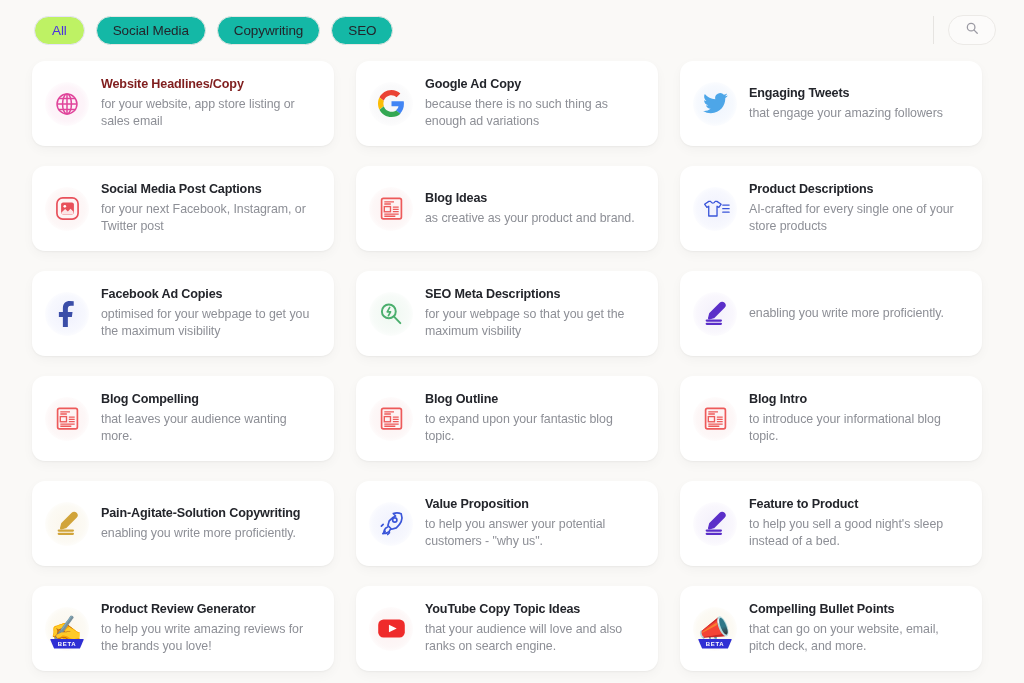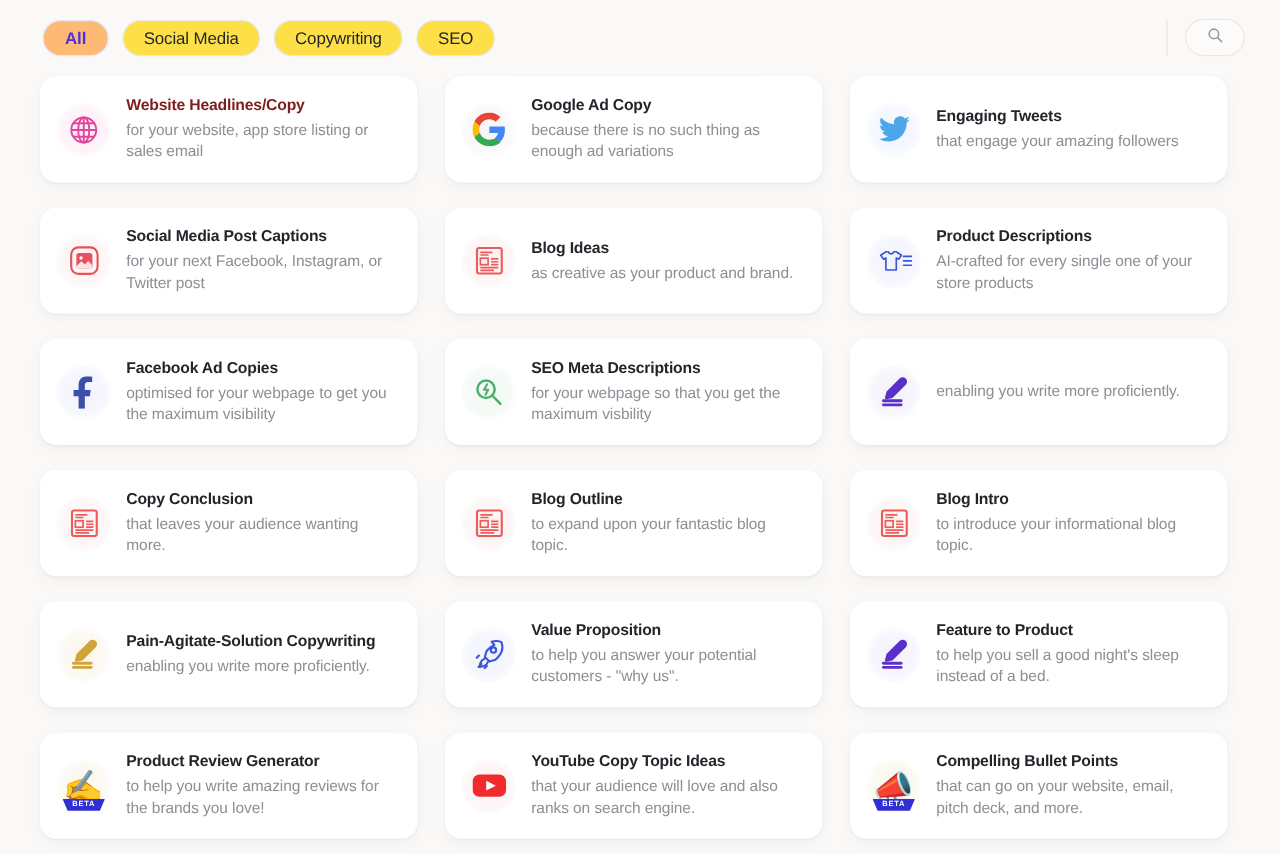--- a/index.html
+++ b/index.html
@@ -34,38 +34,38 @@
   .pill-row {
     display: flex;
     align-items: center;
     gap: 11px;
   }
 
   .pill {
     height: 29px;
     padding: 5px 16px;
     border-radius: 999px;
-    background: #fde047;
+    background: #14b8a6;
     border: 1px solid #e8e6e3;
     color: #23252b;
     font-size: 13.5px;
     font-weight: 400;
     display: flex;
     align-items: center;
     justify-content: center;
     cursor: pointer;
     white-space: nowrap;
     letter-spacing: -0.1px;
   }
 
   .pill.active {
-    background: #fdba74;
+    background: #bef264;
     border-color: #e7e3fb;
     color: #4b31e0;
-    font-weight: 700;
+    font-weight: 400;
     padding: 0 17px;
   }
 
   .toolbar-right {
     margin-left: auto;
     display: flex;
     align-items: center;
     gap: 14px;
   }
 
@@ -336,21 +336,21 @@
         <line x1="5.6" y1="8" x2="11.4" y2="8" stroke-width="1.2"></line>
         <rect x="5.6" y="10.3" width="5.5" height="4.6" stroke-width="1.2"></rect>
         <line x1="13.2" y1="10.8" x2="18.4" y2="10.8" stroke-width="1.2"></line>
         <line x1="13.2" y1="12.8" x2="18.4" y2="12.8" stroke-width="1.2"></line>
         <line x1="13.2" y1="14.8" x2="18.4" y2="14.8" stroke-width="1.2"></line>
         <line x1="5.6" y1="17" x2="18.4" y2="17" stroke-width="1.2"></line>
         <line x1="5.6" y1="18.9" x2="15.4" y2="18.9" stroke-width="1.2"></line>
           </svg>
         </div>
         <div class="card-body">
-          <div class="card-title">Copy Conclusion</div>
+          <div class="card-title">Blog Compelling</div>
           <div class="card-desc">that leaves your audience wanting more.</div>
         </div>
       </div>
       <div class="card">
         <div class="card-icon halo-red">
           <svg width="27" height="27" viewBox="0 0 24 24" fill="none" stroke="#ed5a5a" stroke-width="1.5">
         <rect x="3.2" y="3" width="17.6" height="18.2" rx="1.6"></rect>
         <line x1="5.6" y1="6.1" x2="14.2" y2="6.1" stroke-width="1.2"></line>
         <line x1="5.6" y1="8" x2="11.4" y2="8" stroke-width="1.2"></line>
         <rect x="5.6" y="10.3" width="5.5" height="4.6" stroke-width="1.2"></rect>

